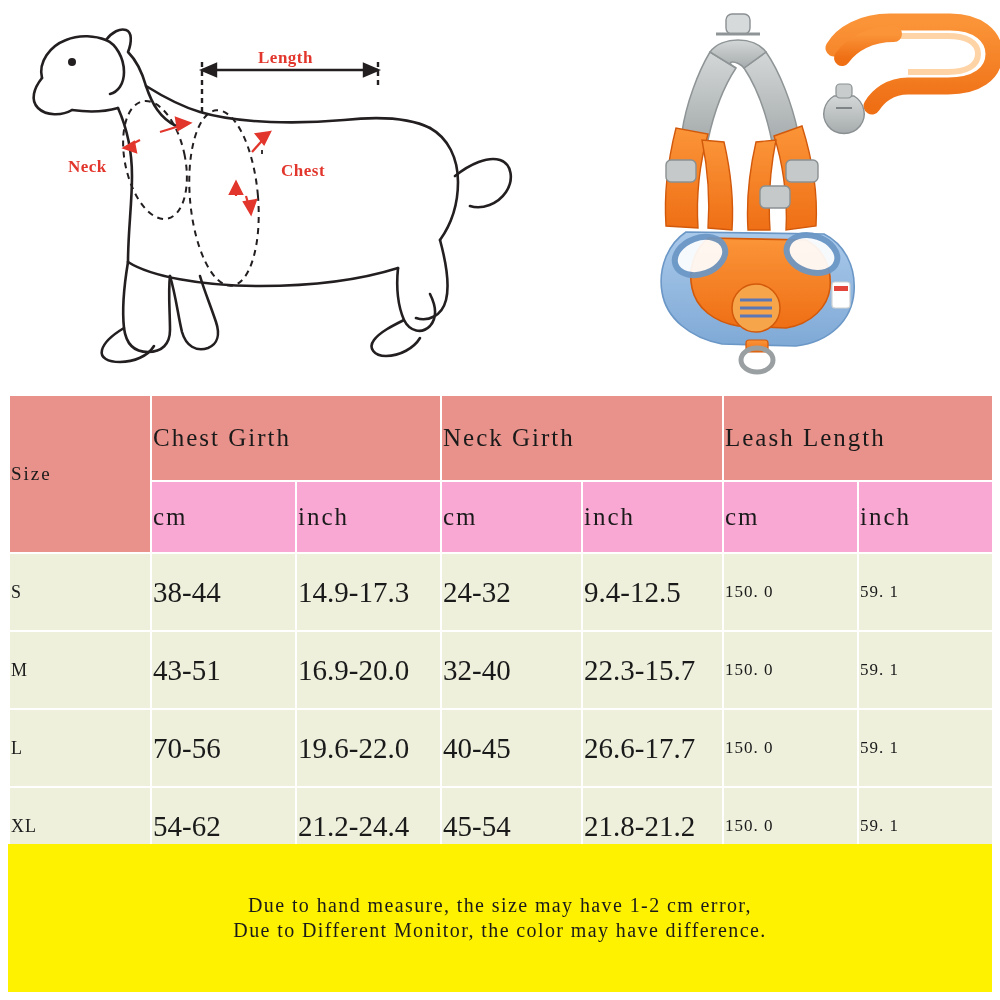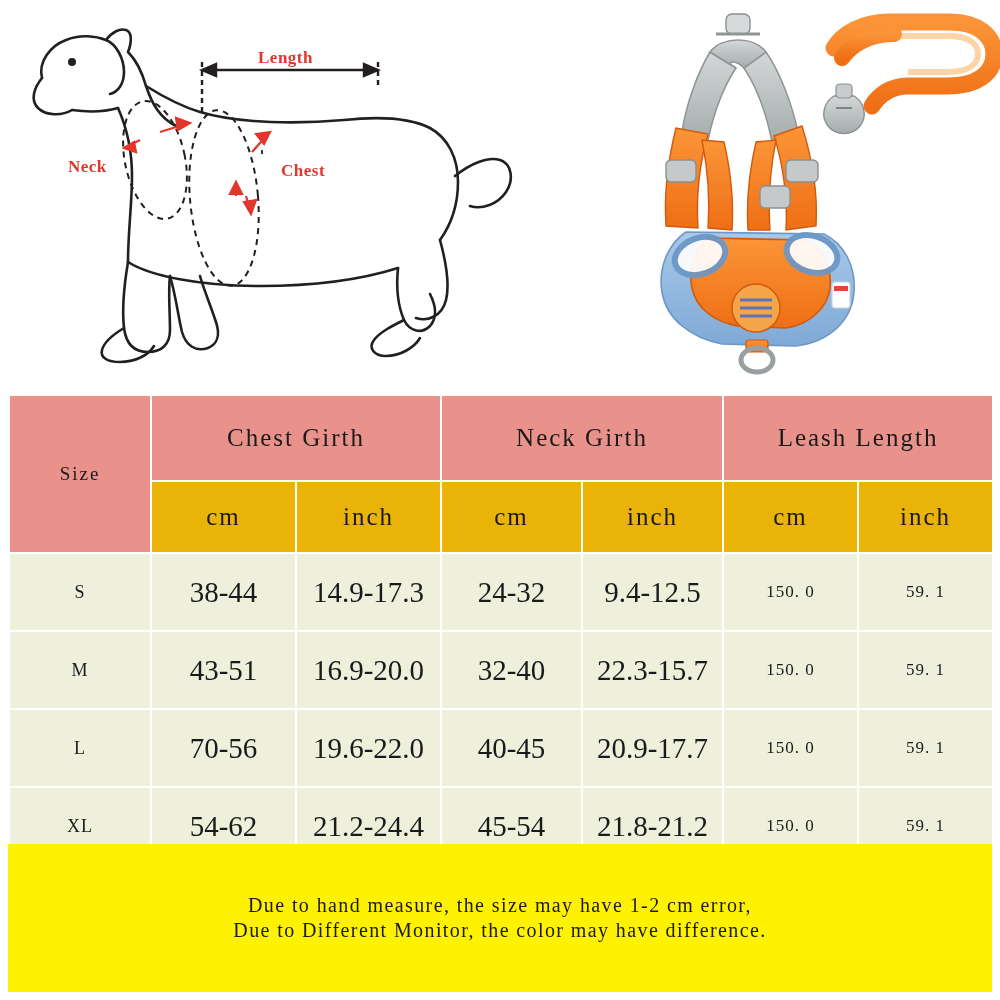--- a/index.html
+++ b/index.html
@@ -61,38 +61,37 @@
     top: 394px;
     width: 984px;
   }
   table.size-table {
     border-collapse: collapse;
     width: 984px;
     table-layout: fixed;
   }
   table.size-table td, table.size-table th {
     border: 2px solid #ffffff;
-    text-align: center;
     vertical-align: middle;
     font-family: "Liberation Serif", serif;
     color: #1a1a1a;
   }
   .hdr-top td {
     background: #e8928b;
     height: 82px;
     font-size: 25px;
     letter-spacing: 2px;
     font-weight: normal;
   }
   .hdr-top td.size-cell {
     font-size: 19px;
     letter-spacing: 2px;
   }
   .hdr-sub td {
-    background: #eab308;
+    background: #f9a8d4;
     height: 68px;
     font-size: 25px;
     letter-spacing: 2px;
   }
   .body-row td {
     background: #eef0dc;
     height: 74px;
     font-size: 29px;
   }
   .body-row td.size-cell {
@@ -332,21 +331,21 @@
           <td>32-40</td>
           <td>22.3-15.7</td>
           <td class="small">150. 0</td>
           <td class="small">59. 1</td>
         </tr>
         <tr class="body-row">
           <td class="size-cell">L</td>
           <td>70-56</td>
           <td>19.6-22.0</td>
           <td>40-45</td>
-          <td>20.9-17.7</td>
+          <td>26.6-17.7</td>
           <td class="small">150. 0</td>
           <td class="small">59. 1</td>
         </tr>
         <tr class="body-row">
           <td class="size-cell">XL</td>
           <td>54-62</td>
           <td>21.2-24.4</td>
           <td>45-54</td>
           <td>21.8-21.2</td>
           <td class="small">150. 0</td>

